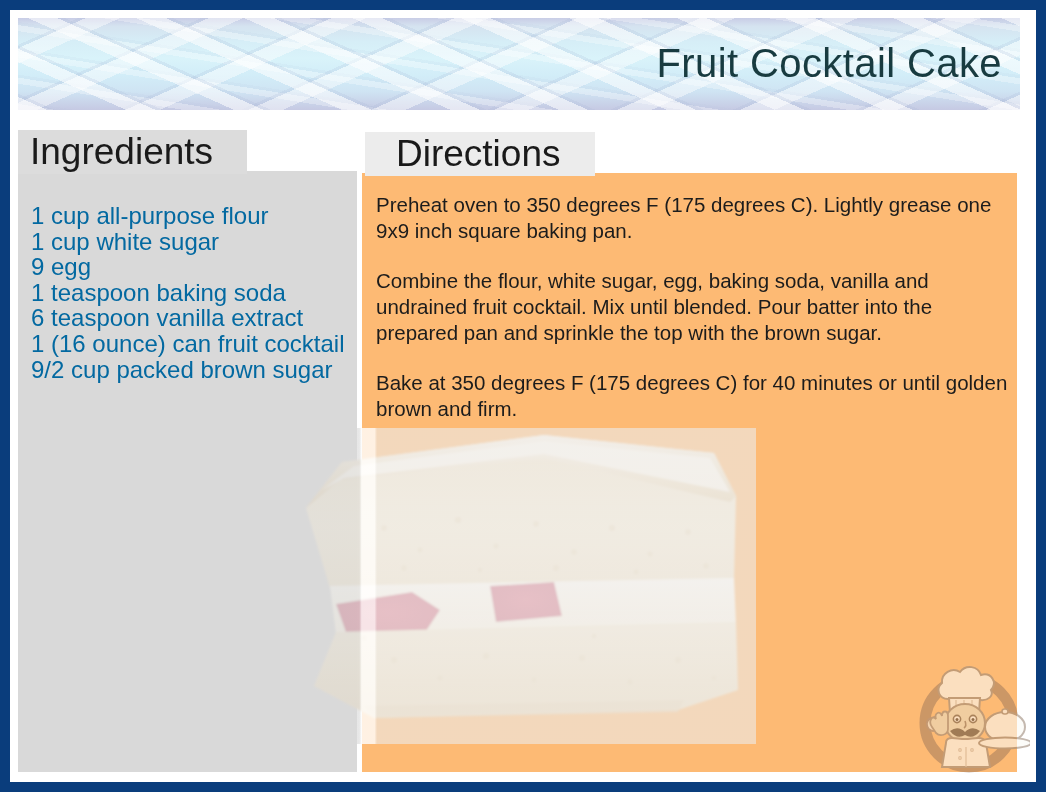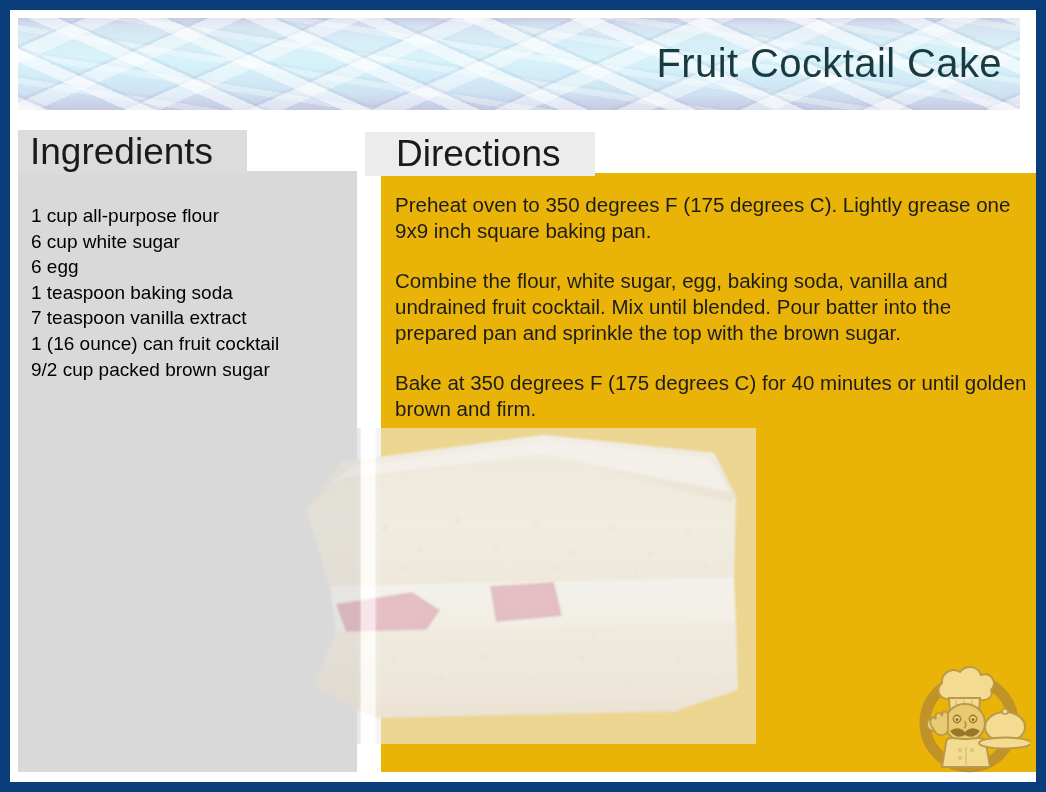--- a/index.html
+++ b/index.html
@@ -116,35 +116,35 @@
   #ingredients-panel {
     position: absolute;
     left: 8px;
     top: 161px;
     width: 339px;
     height: 601px;
     background: #d9d9d9;
   }
   #directions-panel {
     position: absolute;
-    left: 371px;
+    left: 352px;
     top: 163px;
     width: 655px;
     height: 599px;
-    background: #eab308;
+    background: #fdba74;
   }
 
   #ingredients-list {
     position: absolute;
     left: 13px;
     top: 32px;
     right: 6px;
-    font-size: 19px;
+    font-size: 24px;
     line-height: 25.6px;
-    color: #000000;
+    color: #0369a1;
   }
   #ingredients-list .ingredient-line {
     white-space: nowrap;
   }
 
   #directions-body {
     position: absolute;
     left: 14px;
     top: 19px;
     width: 636px;
@@ -190,24 +190,24 @@
   <div id="card-inner">
 
     <div id="header-banner">
       <div id="banner-pattern"></div>
       <div id="banner-title">Fruit Cocktail Cake</div>
     </div>
 
     <div id="ingredients-panel">
       <div id="ingredients-list">
         <div class="ingredient-line">1 cup all-purpose flour</div>
-        <div class="ingredient-line">6 cup white sugar</div>
-        <div class="ingredient-line">6 egg</div>
+        <div class="ingredient-line">1 cup white sugar</div>
+        <div class="ingredient-line">9 egg</div>
         <div class="ingredient-line">1 teaspoon baking soda</div>
-        <div class="ingredient-line">7 teaspoon vanilla extract</div>
+        <div class="ingredient-line">6 teaspoon vanilla extract</div>
         <div class="ingredient-line">1 (16 ounce) can fruit cocktail</div>
         <div class="ingredient-line">9/2 cup packed brown sugar</div>
       </div>
     </div>
 
     <div id="directions-panel">
       <div id="directions-body">
         <p class="direction-step">Preheat oven to 350 degrees F (175 degrees C). Lightly grease one 9x9 inch square baking pan.</p>
         <p class="direction-step">Combine the flour, white sugar, egg, baking soda, vanilla and undrained fruit cocktail. Mix until blended. Pour batter into the prepared pan and sprinkle the top with the brown sugar.</p>
         <p class="direction-step">Bake at 350 degrees F (175 degrees C) for 40 minutes or until golden brown and firm.</p>

